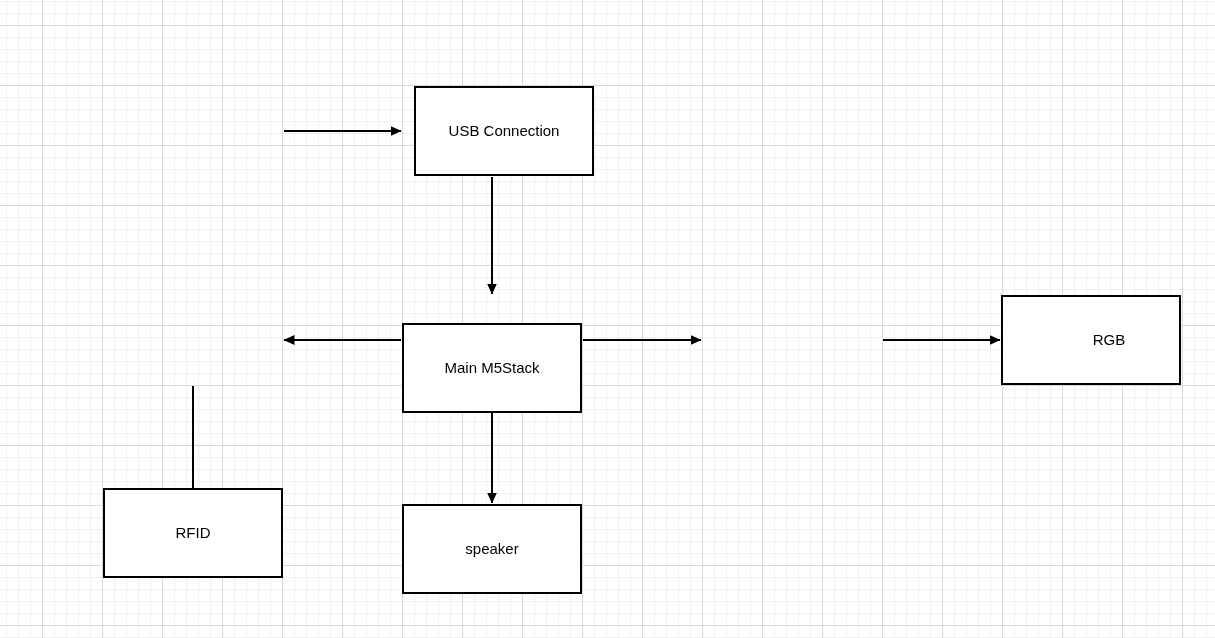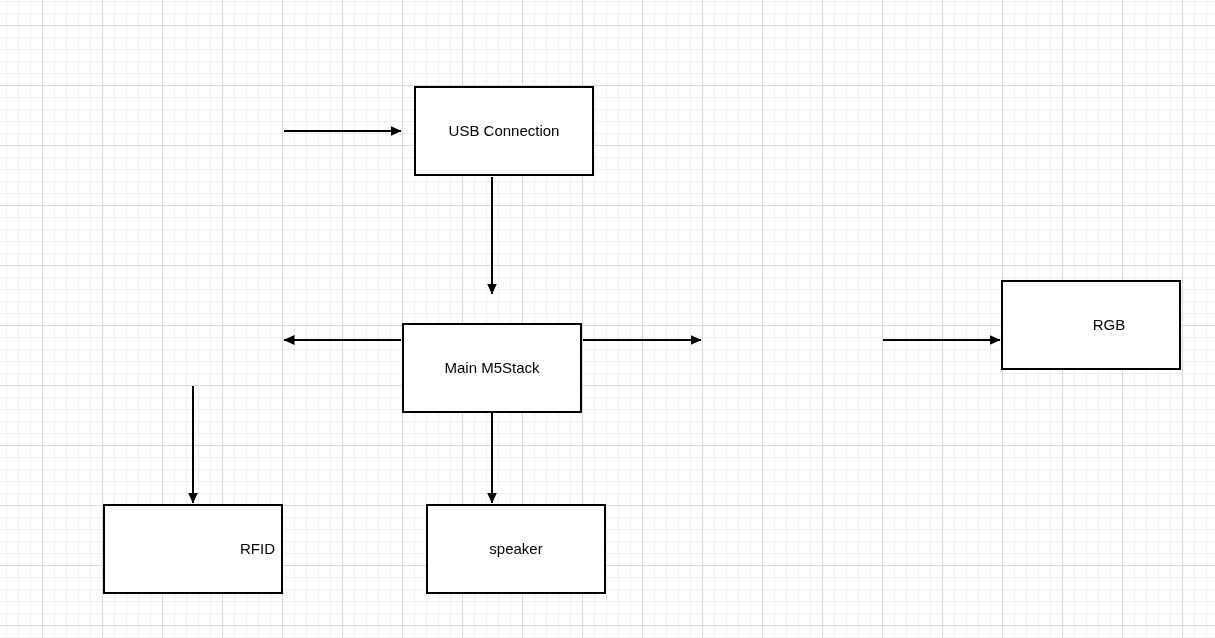--- a/index.html
+++ b/index.html
@@ -48,23 +48,23 @@
     font-size: 15px;
     color: #000000;
     line-height: 1.2;
     padding: 0 6px;
   }
   #node-apps-buttons   { left: 103px;  top: 86px;  }
   #node-usb-connection { left: 402px;  top: 86px; margin-left: 12px;  }
   #node-pa-hub         { left: 103px;  top: 295px; }
   #node-main-m5stack   { left: 402px;  top: 295px; margin-top: 28px; }
   #node-tof-sensor     { left: 702px;  top: 295px; }
-  #node-rgb            { left: 1001px; top: 280px; padding-left: 36px; }
-  #node-rfid           { left: 103px;  top: 504px; justify-content: flex-end; }
-  #node-speaker        { left: 402px;  top: 504px; margin-left: 24px; }
+  #node-rgb            { left: 1001px; top: 295px; padding-left: 36px; }
+  #node-rfid           { left: 103px;  top: 488px; }
+  #node-speaker        { left: 402px;  top: 504px; }
   .edge {
     stroke: #000000;
     stroke-width: 2;
   }
 </style>
 </head>
 <body>
 
 <div class="canvas">
 

